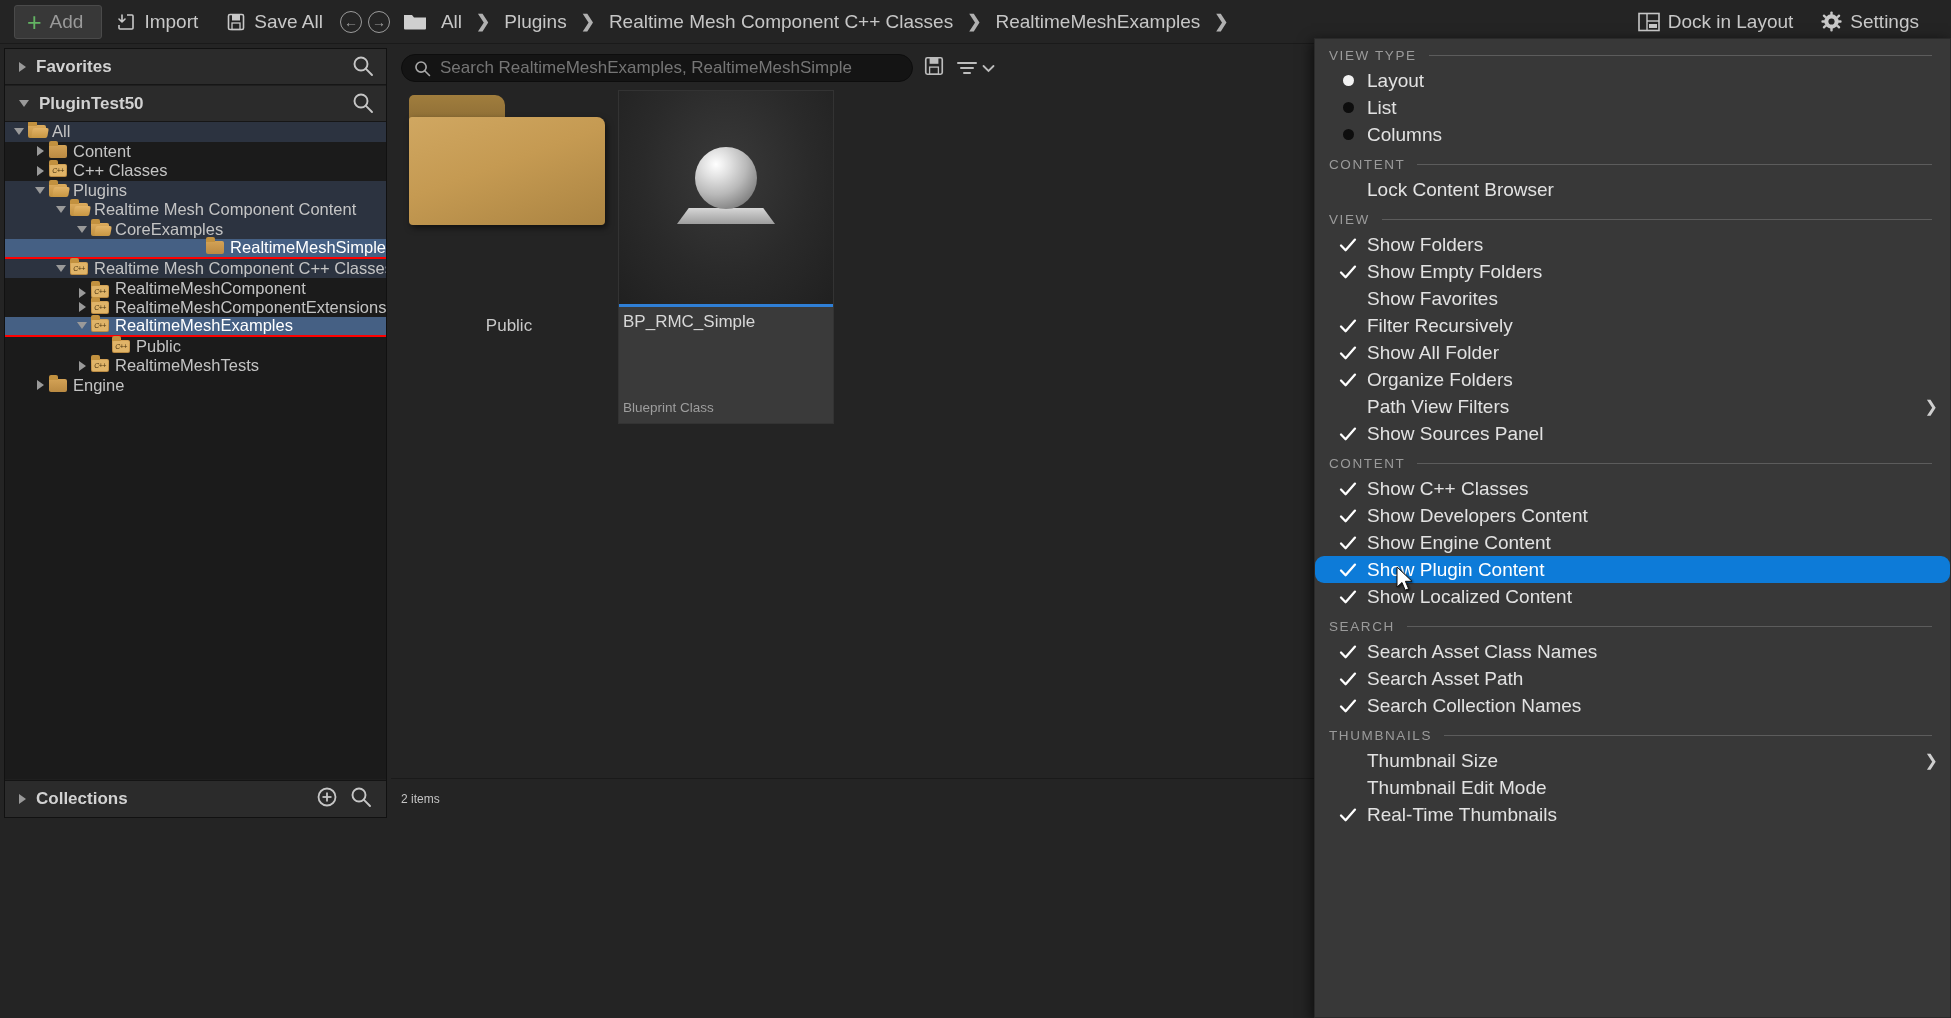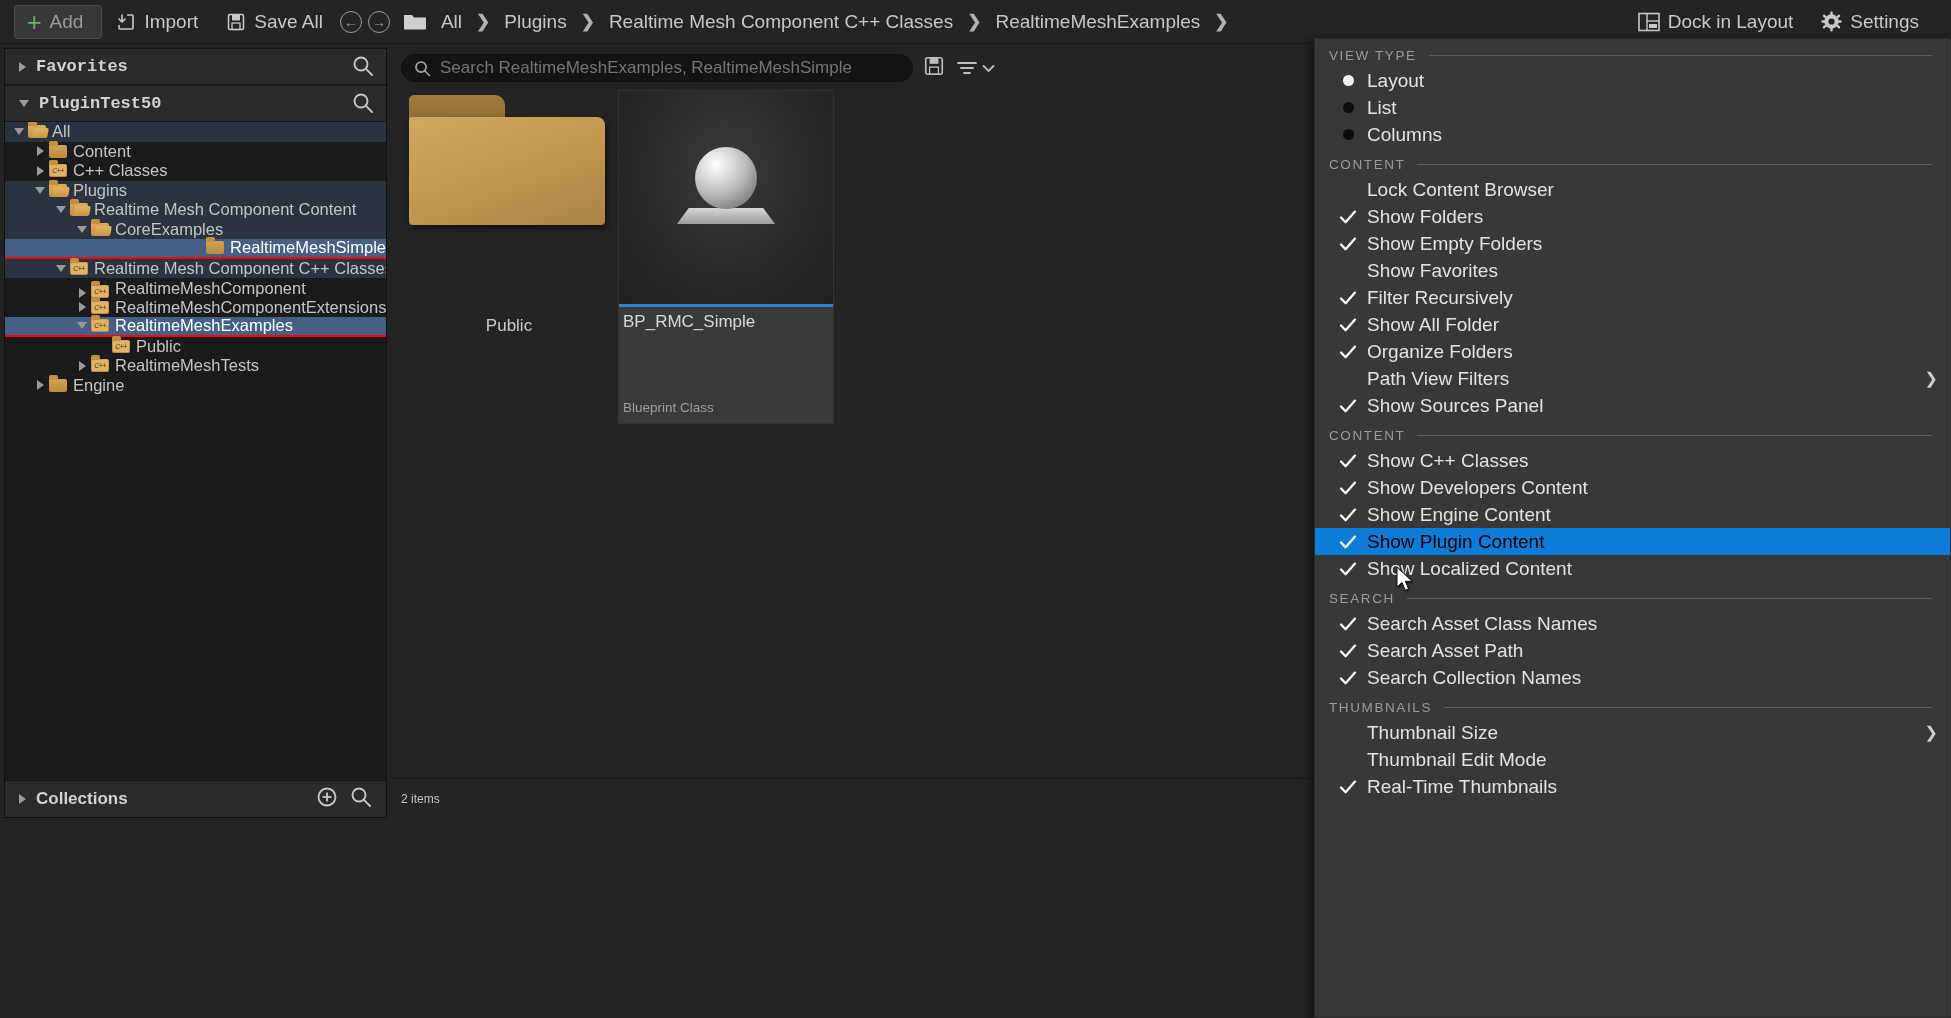--- a/index.html
+++ b/index.html
@@ -40,21 +40,21 @@
   }
   #toolbar-right { margin-left: auto; display: flex; align-items: center; padding-right: 18px; }
 
   
   #sources-panel {
     position: absolute; left: 4px; top: 48px; width: 383px; height: 770px;
     background: #1f1f1f; border: 1px solid #111;
   }
   .panel-header {
     height: 36px; background: #2b2b2b; display: flex; align-items: center;
-    border-bottom: 1px solid #161616; position: relative; font-family: Liberation Mono, monospace;
+    border-bottom: 1px solid #161616; position: relative;
   }
   .panel-header .tri { margin: 0 10px 0 14px; }
   .panel-header .hdr-label { color: #d2d2d2; font-size: 17px; font-weight: bold; }
   .hdr-search { position: absolute; right: 12px; top: 6px; }
   .tri {
     width: 0; height: 0; display: inline-block;
   }
   .tri-right { border-left: 7px solid #9a9a9a; border-top: 5px solid transparent; border-bottom: 5px solid transparent; }
   .tri-down { border-top: 7px solid #9a9a9a; border-left: 5px solid transparent; border-right: 5px solid transparent; }
 
@@ -182,21 +182,21 @@
     display: flex; align-items: center; gap: 12px;
     padding: 9px 18px 4px 14px; color: #9b9b9b; font-size: 13.5px;
     letter-spacing: 1.6px;
   }
   .menu-section .rule { flex: 1; height: 1px; background: #5c5c5c; }
   .menu-item {
     display: flex; align-items: center; height: 27px; padding-left: 14px;
     color: #e2e2e2; font-size: 19px; position: relative;
   }
   .menu-item .slot { width: 38px; flex: 0 0 38px; display: flex; align-items: center; justify-content: center; }
-  .menu-item.highlight { background: #0d7bd8; color: #000000; }
+  .menu-item.highlight { background: #0d7bd8; color: #ffffff; border-radius: 9px; }
   .menu-item .submenu-arrow { position: absolute; right: 12px; color: #cfcfcf; font-size: 16px; }
   .radio-dot { width: 11px; height: 11px; border-radius: 50%; background: #0d0d0d; }
   .radio-dot.on { background: #f2f2f2; }
   .chk { width: 20px; height: 20px; }
 
   #cursor {
     position: absolute; left: 1396px; top: 566px; width: 0; height: 0;
     pointer-events: none;
   }
   #cursor svg { display: block; filter: drop-shadow(1px 1px 1px rgba(0,0,0,.7)); }
@@ -546,20 +546,24 @@
         <span>Columns</span>
       </div>
       <div class="menu-section">
         <span>CONTENT</span>
         <span class="rule"></span>
       </div>
       <div class="menu-item">
         <span class="slot"></span>
         <span>Lock Content Browser</span>
       </div>
+      <div class="menu-section">
+        <span>VIEW</span>
+        <span class="rule"></span>
+      </div>
       <div class="menu-item">
         <span class="slot">
           <svg class="chk" viewBox="0 0 20 20">
             <path d="M3 10.5 L7.6 15.2 L17 4.6" stroke="#ffffff" stroke-width="2.3" fill="none" stroke-linecap="round" stroke-linejoin="round"></path>
           </svg>
         </span>
         <span>Show Folders</span>
       </div>
       <div class="menu-item">
         <span class="slot">

